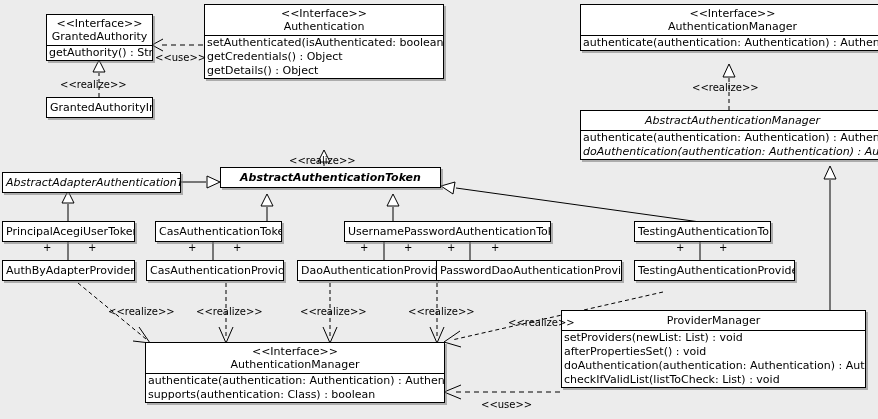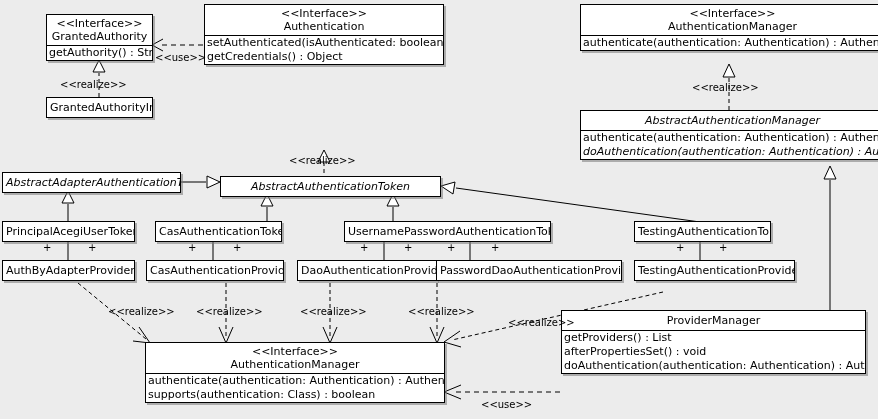--- a/index.html
+++ b/index.html
@@ -215,20 +215,21 @@
 
   <div class="uml-box" style="left:204px; top:4px; width:240px;">
     <div class="uml-head">
       <span class="stereo">&lt;&lt;Interface&gt;&gt;</span>
       <span class="cname">Authentication</span>
     </div>
     <div class="divider"></div>
     <div class="uml-ops">
       <span class="op">setAuthenticated(isAuthenticated: boolean) : void</span>
       <span class="op">getCredentials() : Object</span>
+      <span class="op">getDetails() : Object</span>
     </div>
   </div>
 
   <div class="uml-box" style="left:580px; top:4px; width:305px;">
     <div class="uml-head">
       <span class="stereo">&lt;&lt;Interface&gt;&gt;</span>
       <span class="cname">AuthenticationManager</span>
     </div>
     <div class="divider"></div>
     <div class="uml-ops">
@@ -244,21 +245,21 @@
     <div class="uml-ops">
       <span class="op">authenticate(authentication: Authentication) : Authentication</span>
       <span class="op abstract">doAuthentication(authentication: Authentication) : Authentication</span>
     </div>
   </div>
 
   <div class="uml-box" style="left:2px; top:172px; width:179px;">
     <div class="simple-name abstract">AbstractAdapterAuthenticationToken</div>
   </div>
 
-  <div class="uml-box" style="left:220px; top:176px; width:221px;">
+  <div class="uml-box" style="left:220px; top:167px; width:221px;font-weight:bold;">
     <div class="simple-name abstract">AbstractAuthenticationToken</div>
   </div>
 
   <div class="uml-box" style="left:2px; top:221px; width:133px;">
     <div class="simple-name">PrincipalAcegiUserToken</div>
   </div>
 
   <div class="uml-box" style="left:155px; top:221px; width:127px;">
     <div class="simple-name">CasAuthenticationToken</div>
   </div>
@@ -313,23 +314,24 @@
       <span class="op">supports(authentication: Class) : boolean</span>
     </div>
   </div>
 
   <div class="uml-box" style="left:561px; top:310px; width:305px;">
     <div class="uml-head" style="padding-top:3px;padding-bottom:3px;">
       <span class="cname">ProviderManager</span>
     </div>
     <div class="divider"></div>
     <div class="uml-ops">
-      <span class="op">getProviders() : List</span>
+      <span class="op">setProviders(newList: List) : void</span>
       <span class="op">afterPropertiesSet() : void</span>
       <span class="op">doAuthentication(authentication: Authentication) : Authentication</span>
+      <span class="op">checkIfValidList(listToCheck: List) : void</span>
     </div>
   </div>
 
   <span class="edge-label" style="left:155px; top:52px;">&lt;&lt;use&gt;&gt;</span>
   <span class="edge-label" style="left:60px; top:79px;">&lt;&lt;realize&gt;&gt;</span>
   <span class="edge-label" style="left:289px; top:155px;">&lt;&lt;realize&gt;&gt;</span>
   <span class="edge-label" style="left:692px; top:82px;">&lt;&lt;realize&gt;&gt;</span>
   <span class="edge-label" style="left:108px; top:306px;">&lt;&lt;realize&gt;&gt;</span>
   <span class="edge-label" style="left:196px; top:306px;">&lt;&lt;realize&gt;&gt;</span>
   <span class="edge-label" style="left:300px; top:306px;">&lt;&lt;realize&gt;&gt;</span>

